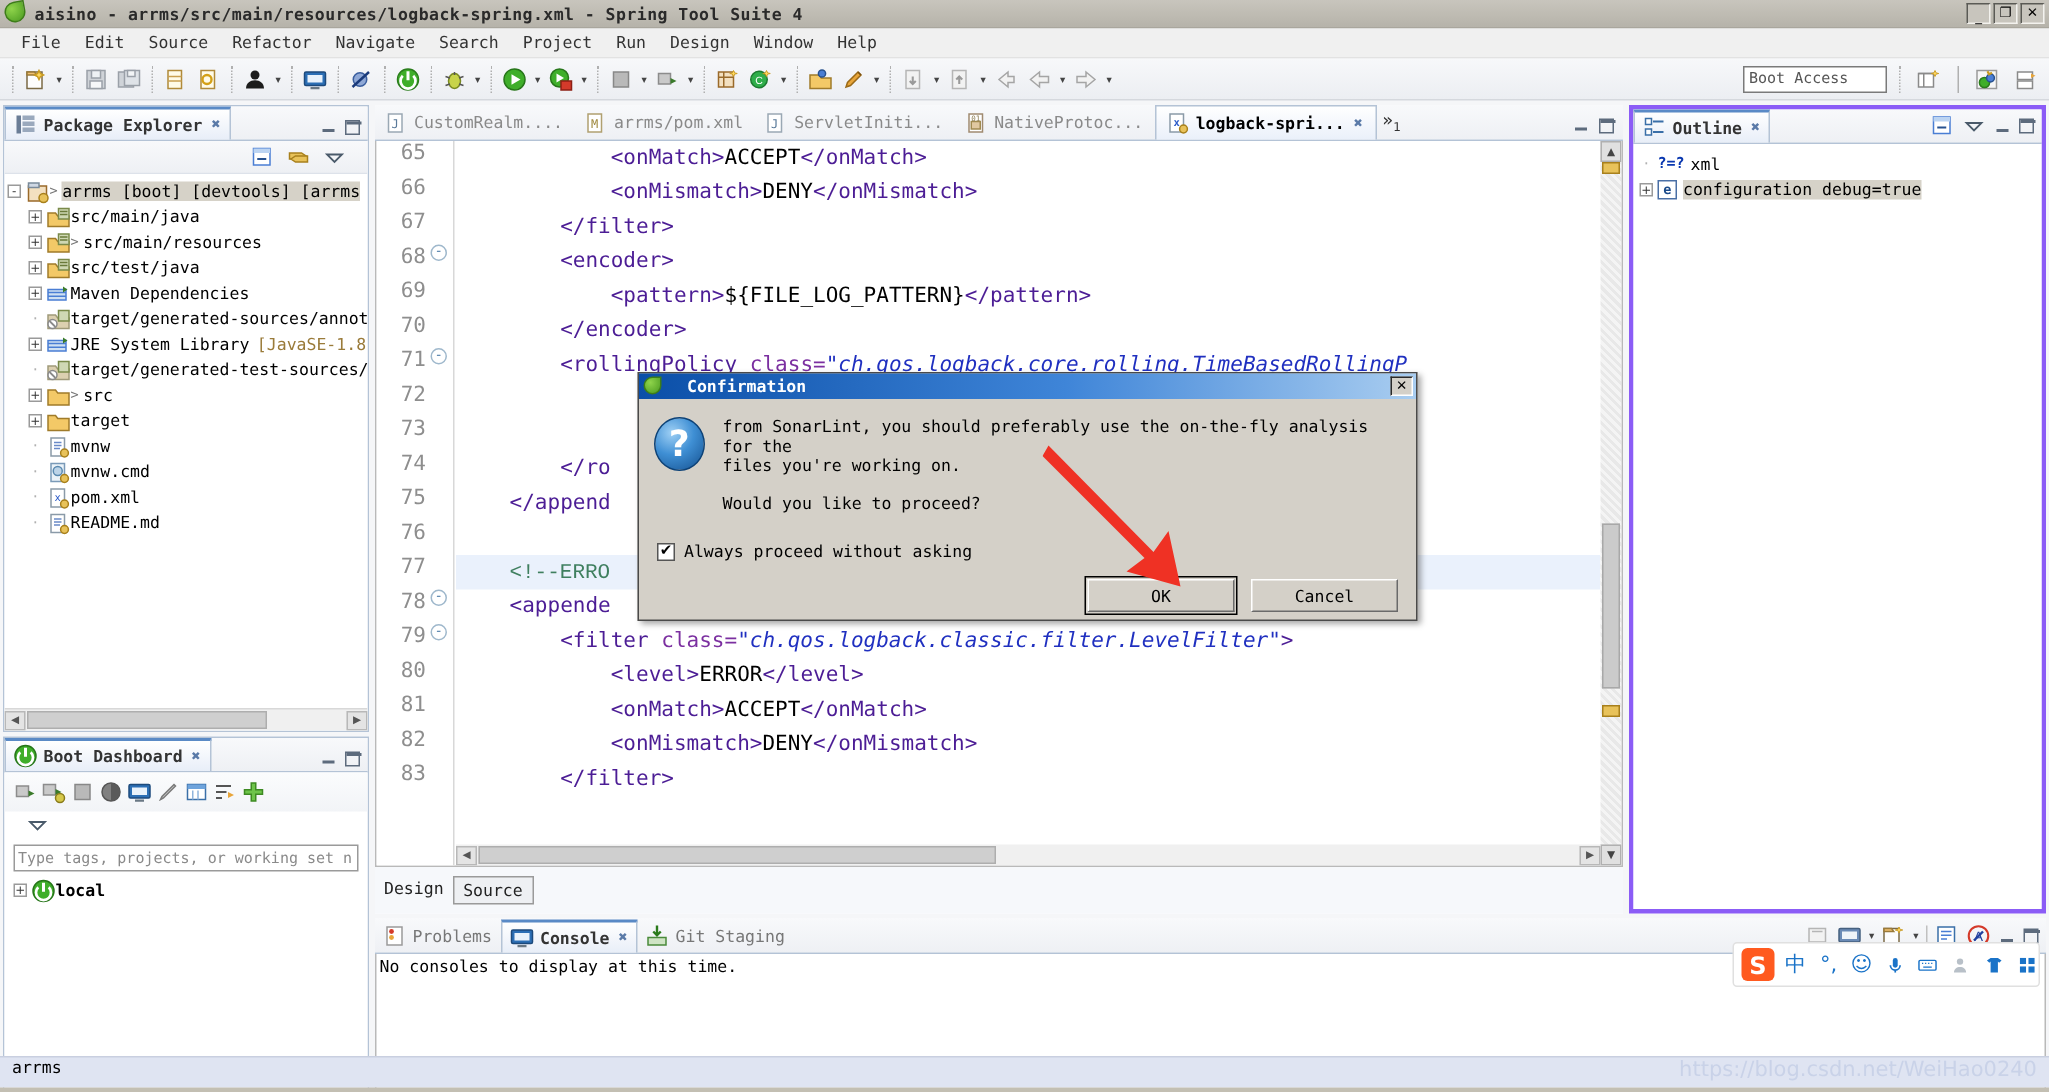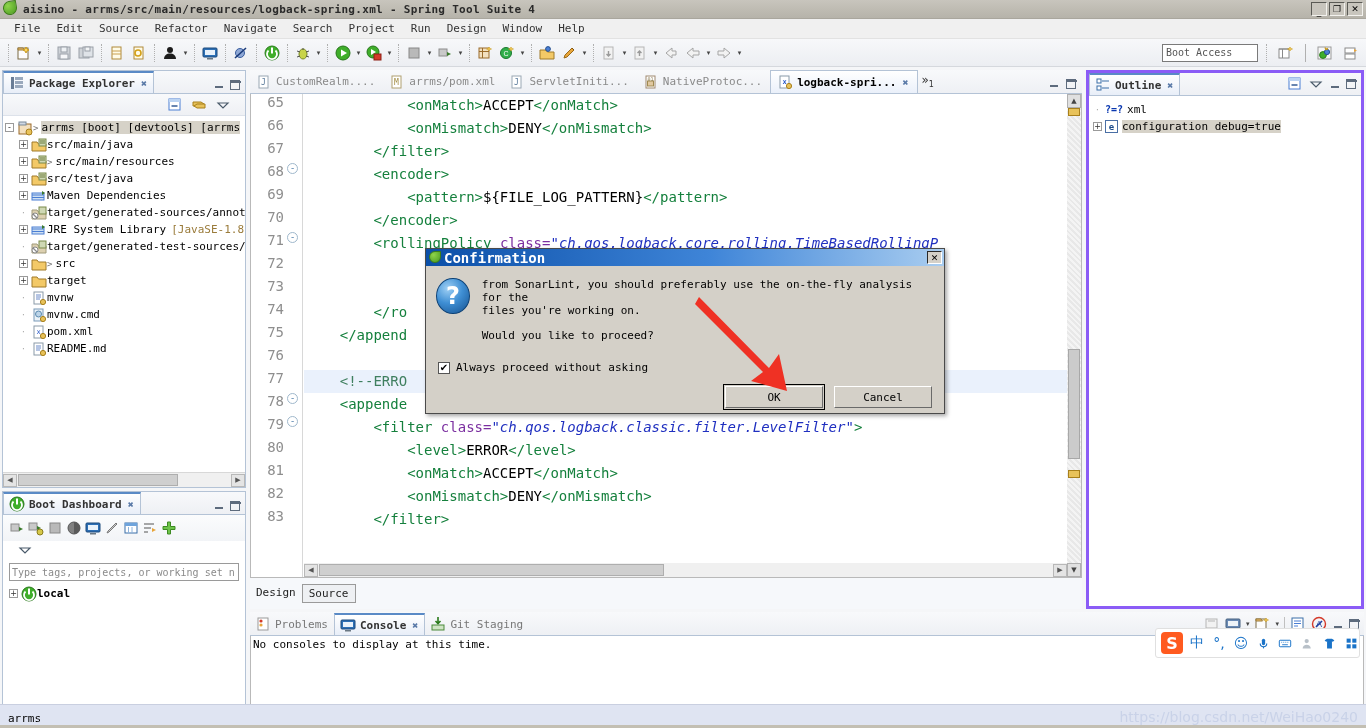--- a/index.html
+++ b/index.html
@@ -198,25 +198,25 @@
     border-radius:50%; background:#fff; color:#4b7ba8; font-size:9px;line-height:9px;text-align:center;
     font-family:"DejaVu Sans",sans-serif;
   }
   .code {
     position:absolute; left:53px; top:0; right:14px; bottom:0; overflow:hidden;
     font-family:"DejaVu Sans Mono","Liberation Mono",monospace;
     font-size:14px; white-space:pre;
   }
   .cline { height:23px; line-height:23px; padding-left:2px; }
   .cline.hl { background:#eaf1fc; }
-  .tg { color:#15803d; }
+  .tg { color:#4c1d95; }
   .tx { color:#000; }
   .at { color:#7b2fa0; }
   .av { color:#2030c0; font-style:italic; }
-  .cm { color:#3f7f5f; }
+  .cm { color:#3f7f5f;font-family:Liberation Mono, monospace; }
 
   .ed-vscroll { position:absolute; right:0; top:0; width:14px; height:100%;
     background: repeating-linear-gradient(45deg,#e8e8e8 0 2px,#f4f4f4 2px 4px); }
   .vs-btn { width:14px;height:14px;background:#e0e0e0;border:1px solid #b0b0b0;
     display:flex;align-items:center;justify-content:center;font-size:7px;color:#444;}
   .vs-thumb { position:absolute; width:12px; left:1px; background:#cbcbcb; border:1px solid #a8a8a8;}
 
   .ed-hscroll { position:absolute; left:53px; right:14px; bottom:0; height:14px; background:#f0f0f0;
      display:flex; align-items:center; }
   .ed-bottom-tabs {
@@ -240,21 +240,21 @@
   #console-panel { left:250px; top:545px; width:1114px; height:151px; }
   .cons-tabbar { height:24px; background:linear-gradient(to bottom,#f8f9fb,#eef0f4);
      display:flex; align-items:flex-end; border-bottom:1px solid #b4c3d6; }
   .cons-body { position:absolute; left:0; top:24px; right:0; bottom:0; background:#fff;
      border:1px solid #b9b9b9; border-top:none;
      font-family:"DejaVu Sans Mono","Liberation Mono",monospace; font-size:11px; padding:2px 0 0 2px;}
 
   
   .statusbar {
     position:absolute; left:0; top:704px; width:1366px; height:21px;
-    background:#dfe4f2; display:flex; align-items:flex-end; padding-left:8px;
+    background:#dfe4f2; display:flex; align-items:flex-start; padding-left:8px;
     font-family:"DejaVu Sans Mono","Liberation Mono",monospace; font-size:11px; color:#000;
     border-top:1px solid #c9cfe0;
   }
   .sb-watermark {
     margin-left:auto; padding-right:8px; color:#c9d2e8; font-size:14px;
     font-family:"DejaVu Sans","Liberation Sans",sans-serif;
   }
   .taskstrip { position:absolute; left:0; top:725px; width:1366px; height:3px; background:#c3bfb3; }
 
   
@@ -275,22 +275,22 @@
     position:absolute; left:425px; top:248px; width:520px; height:166px;
     background:#d4d0c8; border:1px solid #4a4a4a;
     box-shadow: 2px 2px 4px rgba(0,0,0,0.35);
     z-index: 50;
   }
   .dlg-title {
     height:17px; background:linear-gradient(to right,#0b4fa8 0%,#3f85d8 55%,#a9cdf0 100%);
     display:flex; align-items:center; padding-left:3px;
   }
   .dlg-title-text {
-    font-family:"DejaVu Sans Mono","Liberation Mono",monospace; font-size:14px; font-weight:bold;
-    color:#fff; margin-left:2px;
+    font-family:"DejaVu Sans Mono","Liberation Mono",monospace; font-size:11px; font-weight:bold;
+    color:#fff; margin-left:16px;
   }
   .dlg-close {
     margin-left:auto; margin-right:2px; width:15px;height:13px;
     background:#d4d0c8; border:1px solid #2a2a2a; border-right-color:#fff; border-bottom-color:#fff;
     display:flex;align-items:center;justify-content:center; font-size:9px; color:#000;
     font-family:"DejaVu Sans",sans-serif; font-weight:bold;
   }
   .dlg-q {
     width:36px;height:36px;border-radius:50%;
     background: radial-gradient(circle at 34% 28%, #9fd0f5 0%, #3f8fd4 45%, #14508f 100%);

